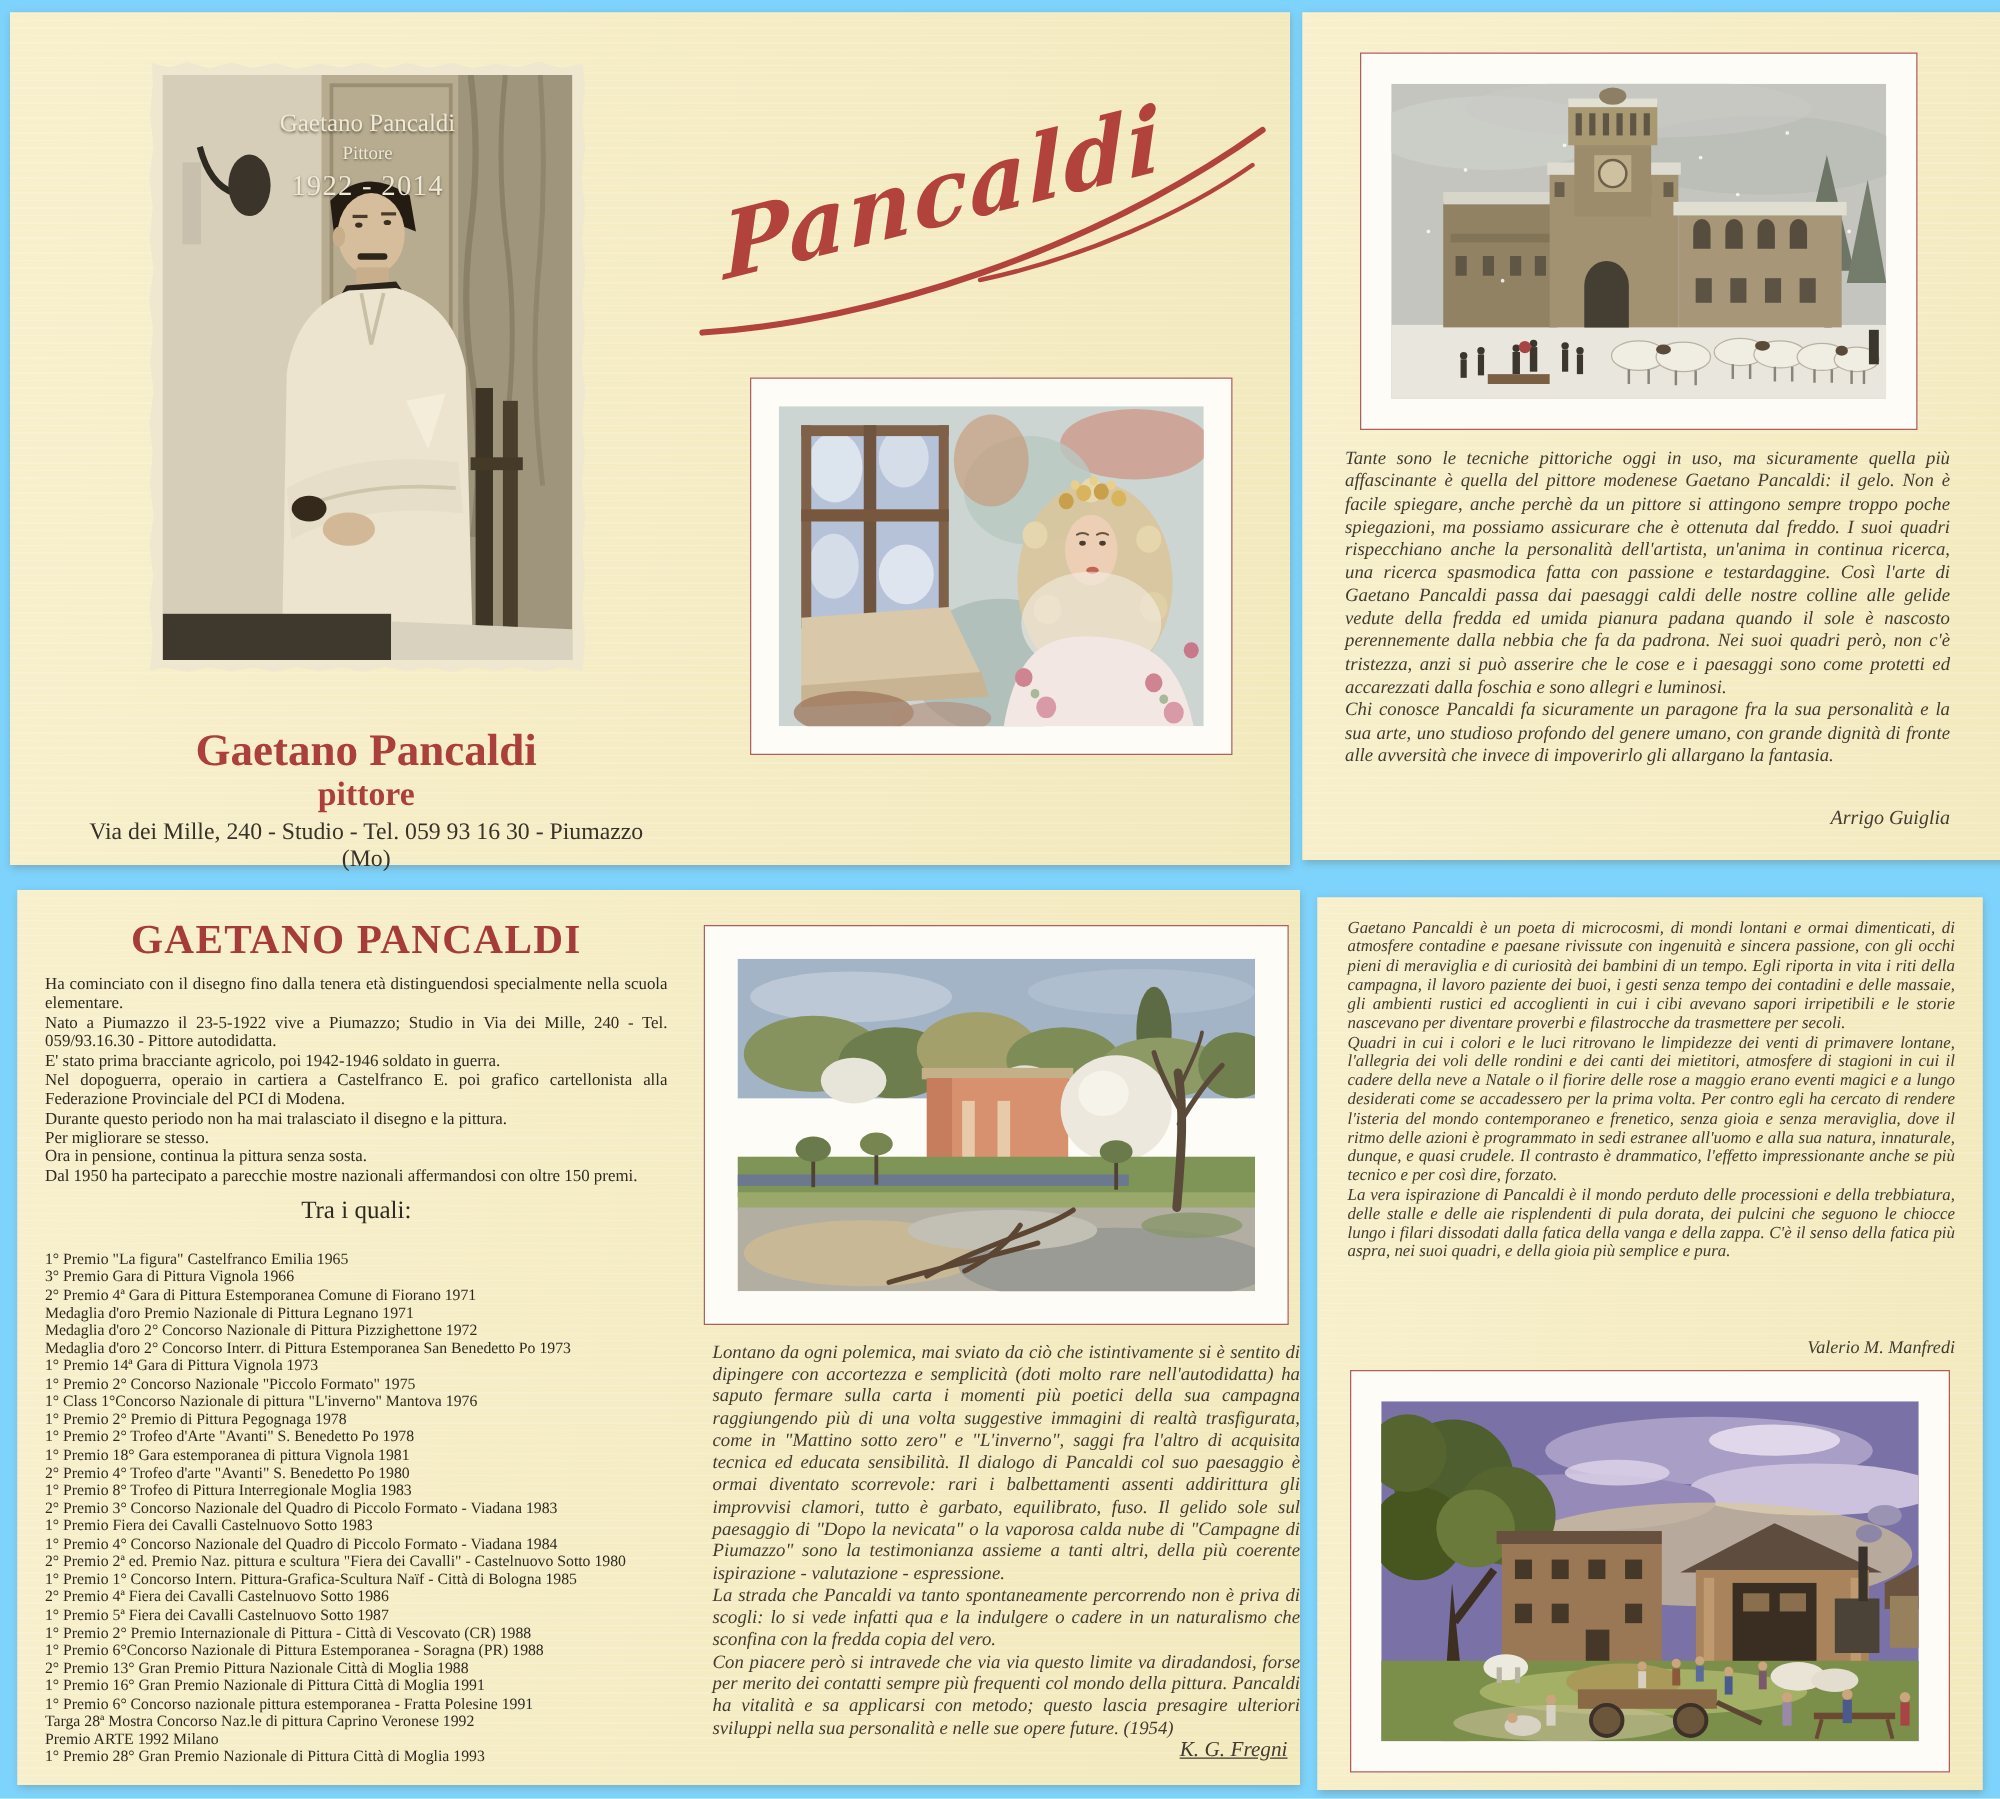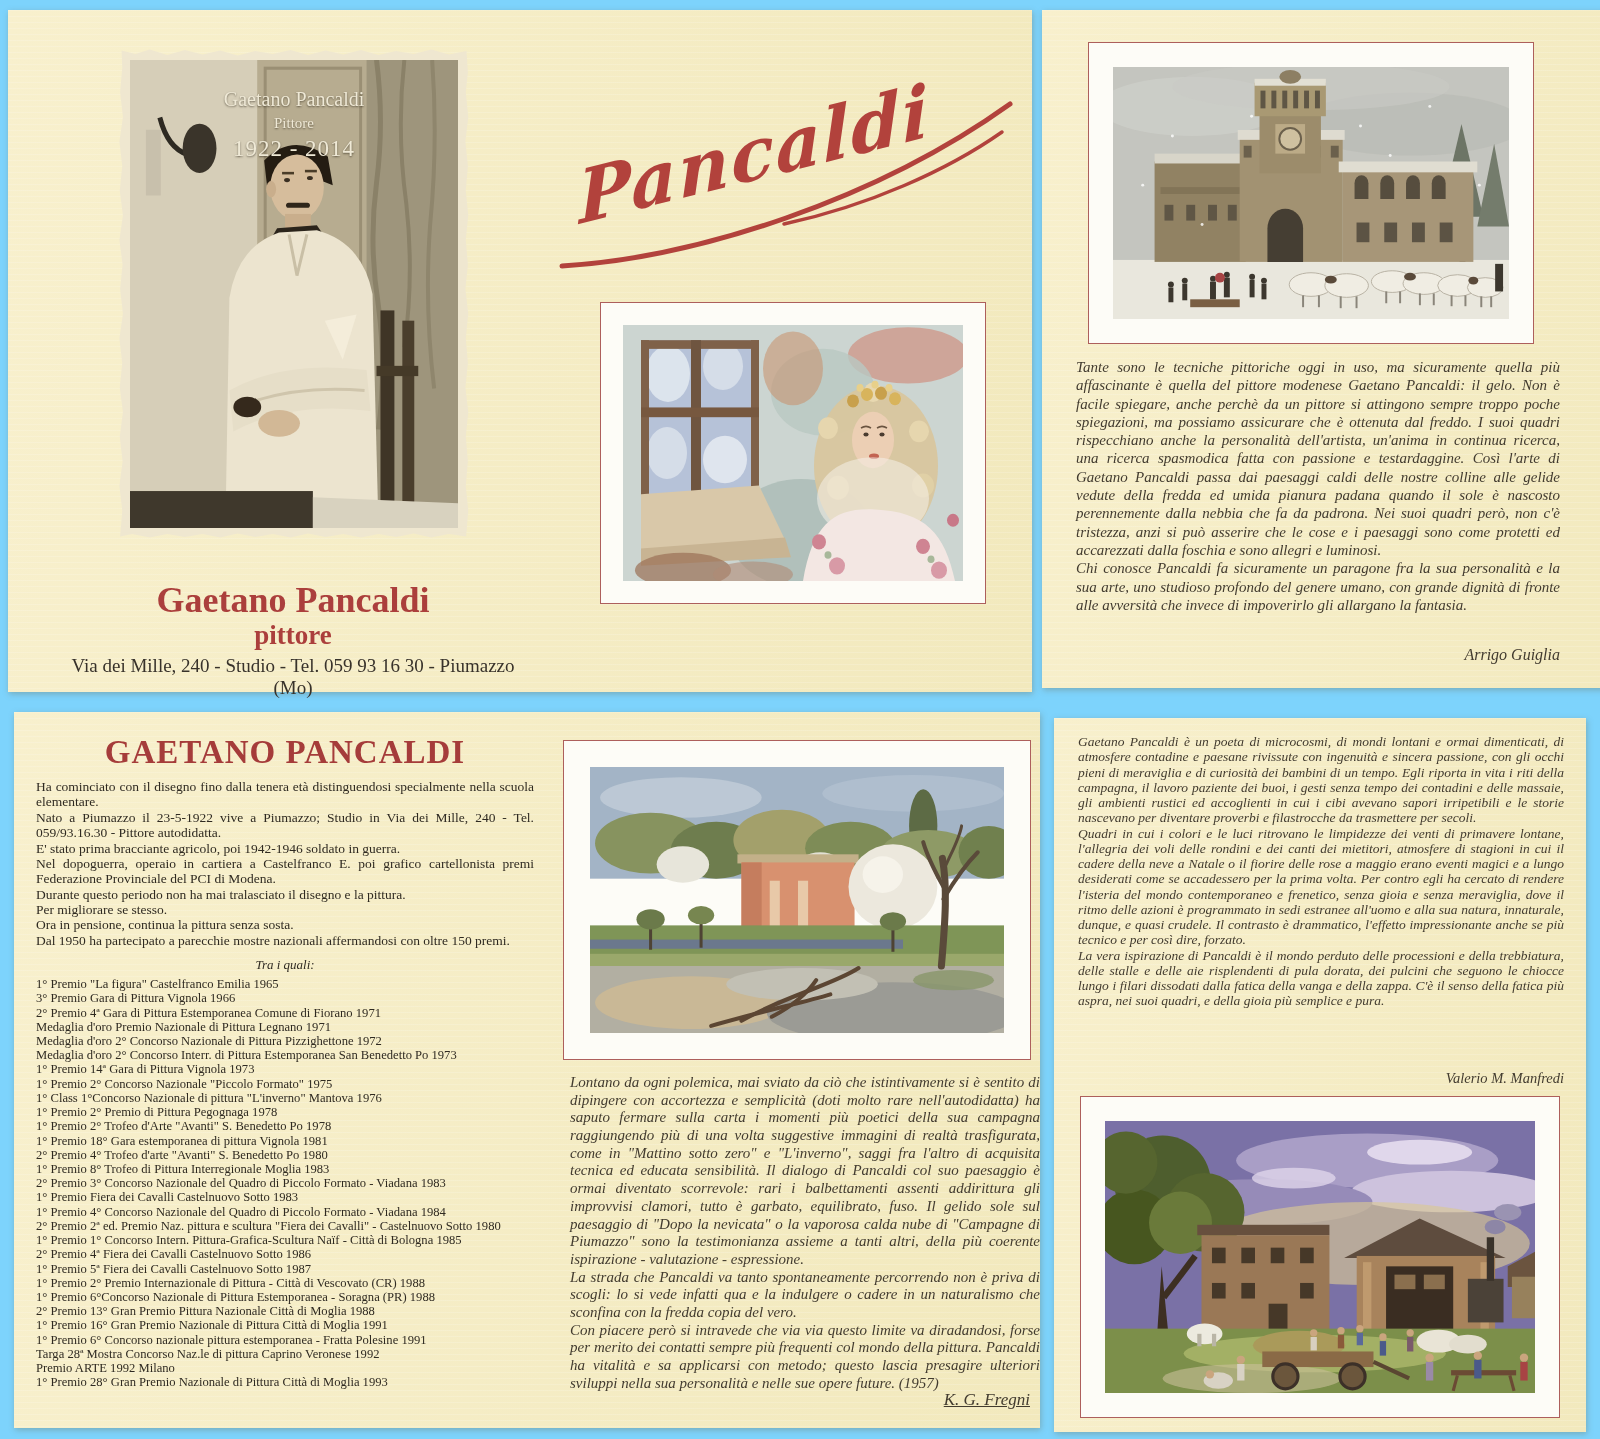--- a/index.html
+++ b/index.html
@@ -32,21 +32,21 @@
   .tl-nameblock{position:absolute;left:46px;top:572px;width:478px;text-align:center;}
   .tl-name{font-size:36px;font-weight:bold;color:#ab3f3c;margin:0;line-height:1.05;}
   .tl-sub{font-size:27px;font-weight:bold;color:#ab3f3c;margin:2px 0 6px 0;line-height:1;}
   .tl-addr{font-size:19px;color:#38322a;margin:0;}
   .essay{font-style:italic;text-align:justify;color:#423b2f;}
   .essay p{margin:0;}
   .sigline{font-style:italic;text-align:right;color:#423b2f;}
   .bl-heading{font-size:33px;font-weight:bold;color:#a53c3a;text-align:center;margin:0 0 8px 0;letter-spacing:1px;}
   .bio{font-size:13.5px;line-height:1.14;text-align:justify;color:#2f2a21;}
   .bio p{margin:0;}
-  .tra{font-size:13px;font-style:italic;text-align:center;margin:9px 0 4px 0;color:#2f2a21;}
+  .tra{font-size:20px;text-align:center;margin:9px 0 20px 0;color:#2f2a21;}
   .prizes{font-size:12.6px;line-height:1.13;color:#2f2a21;}
   .prizes div{white-space:nowrap;}
 </style>
 </head>
 <body>
 
 <div class="stage">
 
   <div class="panel" style="left:8px;top:10px;width:1024px;height:682px;">
 
@@ -272,21 +272,21 @@
     <div class="sigline" style="position:absolute;left:34px;top:636px;width:484px;font-size:16px;">Arrigo Guiglia</div>
   </div>
 
   <div class="panel" style="left:14px;top:712px;width:1026px;height:716px;">
     <div style="position:absolute;left:22px;top:22px;width:498px;">
       <h2 class="bl-heading">GAETANO PANCALDI</h2>
       <div class="bio">
           <p>Ha cominciato con il disegno fino dalla tenera età distinguendosi specialmente nella scuola elementare.</p>
           <p>Nato a Piumazzo il 23-5-1922 vive a Piumazzo; Studio in Via dei Mille, 240 - Tel. 059/93.16.30 - Pittore autodidatta.</p>
           <p>E' stato prima bracciante agricolo, poi 1942-1946 soldato in guerra.</p>
-          <p>Nel dopoguerra, operaio in cartiera a Castelfranco E. poi grafico cartellonista premi Federazione Provinciale del PCI di Modena.</p>
+          <p>Nel dopoguerra, operaio in cartiera a Castelfranco E. poi grafico cartellonista alla Federazione Provinciale del PCI di Modena.</p>
           <p>Durante questo periodo non ha mai tralasciato il disegno e la pittura.</p>
           <p>Per migliorare se stesso.</p>
           <p>Ora in pensione, continua la pittura senza sosta.</p>
           <p>Dal 1950 ha partecipato a parecchie mostre nazionali affermandosi con oltre 150 premi.</p>
         </div>
       <div class="tra">Tra i quali:</div>
       <div class="prizes">
           <div>1° Premio "La figura" Castelfranco Emilia 1965</div>
           <div>3° Premio Gara di Pittura Vignola 1966</div>
           <div>2° Premio 4ª Gara di Pittura Estemporanea Comune di Fiorano 1971</div>
@@ -367,21 +367,21 @@
           <path d="M350,130 C362,110 372,96 384,84" stroke-width="4"></path>
           <path d="M350,118 C340,100 334,88 330,74" stroke-width="4"></path>
           <path d="M351,100 C358,84 366,70 368,58" stroke-width="3"></path>
         </g>
       </svg>
     </div>
 
     <div class="essay" style="position:absolute;left:556px;top:362px;width:470px;font-size:15px;line-height:1.18;">
         <p>Lontano da ogni polemica, mai sviato da ciò che istintivamente si è sentito di dipingere con accortezza e semplicità (doti molto rare nell'autodidatta) ha saputo fermare sulla carta i momenti più poetici della sua campagna raggiungendo più di una volta suggestive immagini di realtà trasfigurata, come in "Mattino sotto zero" e "L'inverno", saggi fra l'altro di acquisita tecnica ed educata sensibilità. Il dialogo di Pancaldi col suo paesaggio è ormai diventato scorrevole: rari i balbettamenti assenti addirittura gli improvvisi clamori, tutto è garbato, equilibrato, fuso. Il gelido sole sul paesaggio di "Dopo la nevicata" o la vaporosa calda nube di "Campagne di Piumazzo" sono la testimonianza assieme a tanti altri, della più coerente ispirazione - valutazione - espressione.</p>
         <p>La strada che Pancaldi va tanto spontaneamente percorrendo non è priva di scogli: lo si vede infatti qua e la indulgere o cadere in un naturalismo che sconfina con la fredda copia del vero.</p>
-        <p>Con piacere però si intravede che via via questo limite va diradandosi, forse per merito dei contatti sempre più frequenti col mondo della pittura. Pancaldi ha vitalità e sa applicarsi con metodo; questo lascia presagire ulteriori sviluppi nella sua personalità e nelle sue opere future. (1957)</p>
+        <p>Con piacere però si intravede che via via questo limite va diradandosi, forse per merito dei contatti sempre più frequenti col mondo della pittura. Pancaldi ha vitalità e sa applicarsi con metodo; questo lascia presagire ulteriori sviluppi nella sua personalità e nelle sue opere future. (1954)</p>
       </div>
     <div class="sigline" style="position:absolute;left:556px;top:678px;width:460px;font-size:17px;text-decoration:underline;">K. G. Fregni</div>
   </div>
 
   <div class="panel" style="left:1054px;top:718px;width:532px;height:714px;">
     <div class="essay" style="position:absolute;left:24px;top:16px;width:486px;font-size:13.5px;line-height:1.13;">
         <p>Gaetano Pancaldi è un poeta di microcosmi, di mondi lontani e ormai dimenticati, di atmosfere contadine e paesane rivissute con ingenuità e sincera passione, con gli occhi pieni di meraviglia e di curiosità dei bambini di un tempo. Egli riporta in vita i riti della campagna, il lavoro paziente dei buoi, i gesti senza tempo dei contadini e delle massaie, gli ambienti rustici ed accoglienti in cui i cibi avevano sapori irripetibili e le storie nascevano per diventare proverbi e filastrocche da trasmettere per secoli.</p>
         <p>Quadri in cui i colori e le luci ritrovano le limpidezze dei venti di primavere lontane, l'allegria dei voli delle rondini e dei canti dei mietitori, atmosfere di stagioni in cui il cadere della neve a Natale o il fiorire delle rose a maggio erano eventi magici e a lungo desiderati come se accadessero per la prima volta. Per contro egli ha cercato di rendere l'isteria del mondo contemporaneo e frenetico, senza gioia e senza meraviglia, dove il ritmo delle azioni è programmato in sedi estranee all'uomo e alla sua natura, innaturale, dunque, e quasi crudele. Il contrasto è drammatico, l'effetto impressionante anche se più tecnico e per così dire, forzato.</p>
         <p>La vera ispirazione di Pancaldi è il mondo perduto delle processioni e della trebbiatura, delle stalle e delle aie risplendenti di pula dorata, dei pulcini che seguono le chiocce lungo i filari dissodati dalla fatica della vanga e della zappa. C'è il senso della fatica più aspra, nei suoi quadri, e della gioia più semplice e pura.</p>
       </div>

